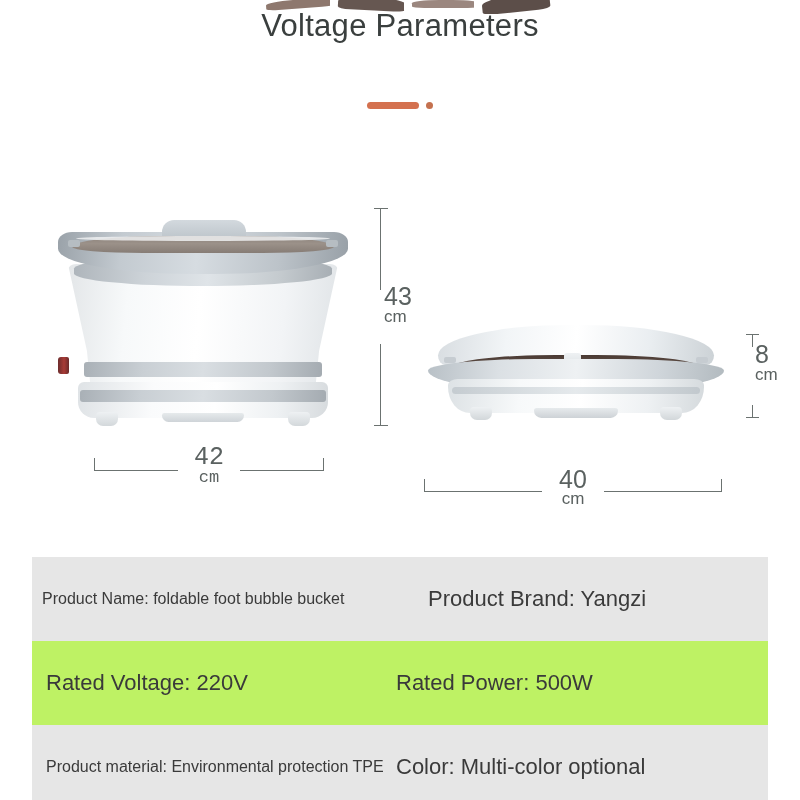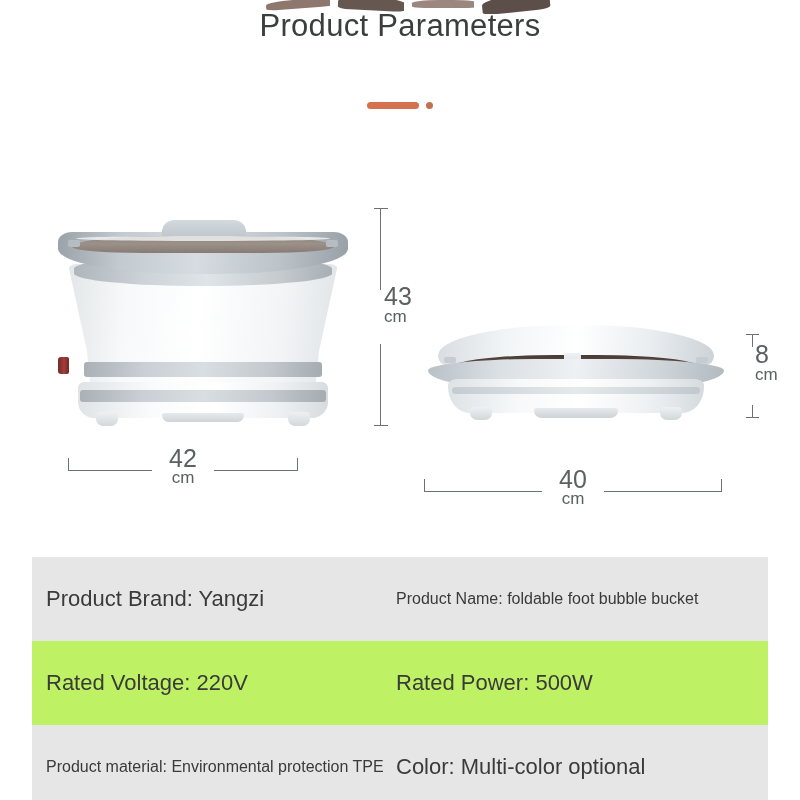--- a/index.html
+++ b/index.html
@@ -303,21 +303,21 @@
   .dim-v8 .cap-t, .dim-v8 .cap-b { left: 0; width: 13px; height: 1px; }
   .dim-v8 .cap-t { top: 0; }
   .dim-v8 .cap-b { bottom: 0; }
   .dim-v8 .seg-t { left: 6px; top: 0; width: 1px; height: 13px; }
   .dim-v8 .seg-b { left: 6px; bottom: 0; width: 1px; height: 13px; }
   .dim-v8 .dim-label { position: absolute; left: 9px; top: 8px; line-height: .98; }
   .dim-v8 .num { font-size: 25px; display: block; }
   .dim-v8 .unit { font-size: 17px; display: block; }
 
   
-  .dim-h42 { left: 68px; top: 440px; width: 230px; height: 48px; }
+  .dim-h42 { left: 94px; top: 440px; width: 230px; height: 48px; font-family: Liberation Mono, monospace; }
   .dim-h42 .cap-l, .dim-h42 .cap-r { top: 18px; width: 1px; height: 13px; }
   .dim-h42 .cap-l { left: 0; }
   .dim-h42 .cap-r { right: 0; }
   .dim-h42 .seg-l { left: 0; top: 30px; width: 84px; height: 1px; }
   .dim-h42 .seg-r { right: 0; top: 30px; width: 84px; height: 1px; }
   .dim-h42 .dim-label { position: absolute; left: 0; right: 0; top: 6px; text-align: center; line-height: .96; }
   .dim-h42 .num { font-size: 25px; display: block; }
   .dim-h42 .unit { font-size: 17px; display: block; }
 
   
@@ -367,21 +367,21 @@
     </div>
   <div class="top-thumb t3">
       <i></i>
     </div>
   <div class="top-thumb t4">
       <i></i>
     </div>
 </div>
 
 <div class="header">
-  <div class="page-title">Product Parameters</div>
+  <div class="page-title">Voltage Parameters</div>
 </div>
 <div class="divider">
   <div class="divider-bar"></div>
   <div class="divider-dot"></div>
 </div>
 
 <div class="stage">
 
   <div class="bucket-open">
     <div class="bo-body"></div>
@@ -458,22 +458,22 @@
   <div class="dim-line cap-r"></div>
   <div class="dim-label">
     <span class="num">40</span>
     <span class="unit">cm</span>
   </div>
 </div>
 
 <div class="spec-table">
 
   <div class="spec-row shaded">
+    <div class="spec-cell right fs-small">Product Name: foldable foot bubble bucket</div>
     <div class="spec-cell left fs-big">Product Brand: Yangzi</div>
-    <div class="spec-cell right fs-small">Product Name: foldable foot bubble bucket</div>
   </div>
 
   <div class="spec-row">
     <div class="spec-cell left fs-big">Rated Voltage: 220V</div>
     <div class="spec-cell right fs-big">Rated Power: 500W</div>
   </div>
 
   <div class="spec-row shaded">
     <div class="spec-cell left fs-small">Product material: Environmental protection TPE</div>
     <div class="spec-cell right fs-big">Color: Multi-color optional</div>

